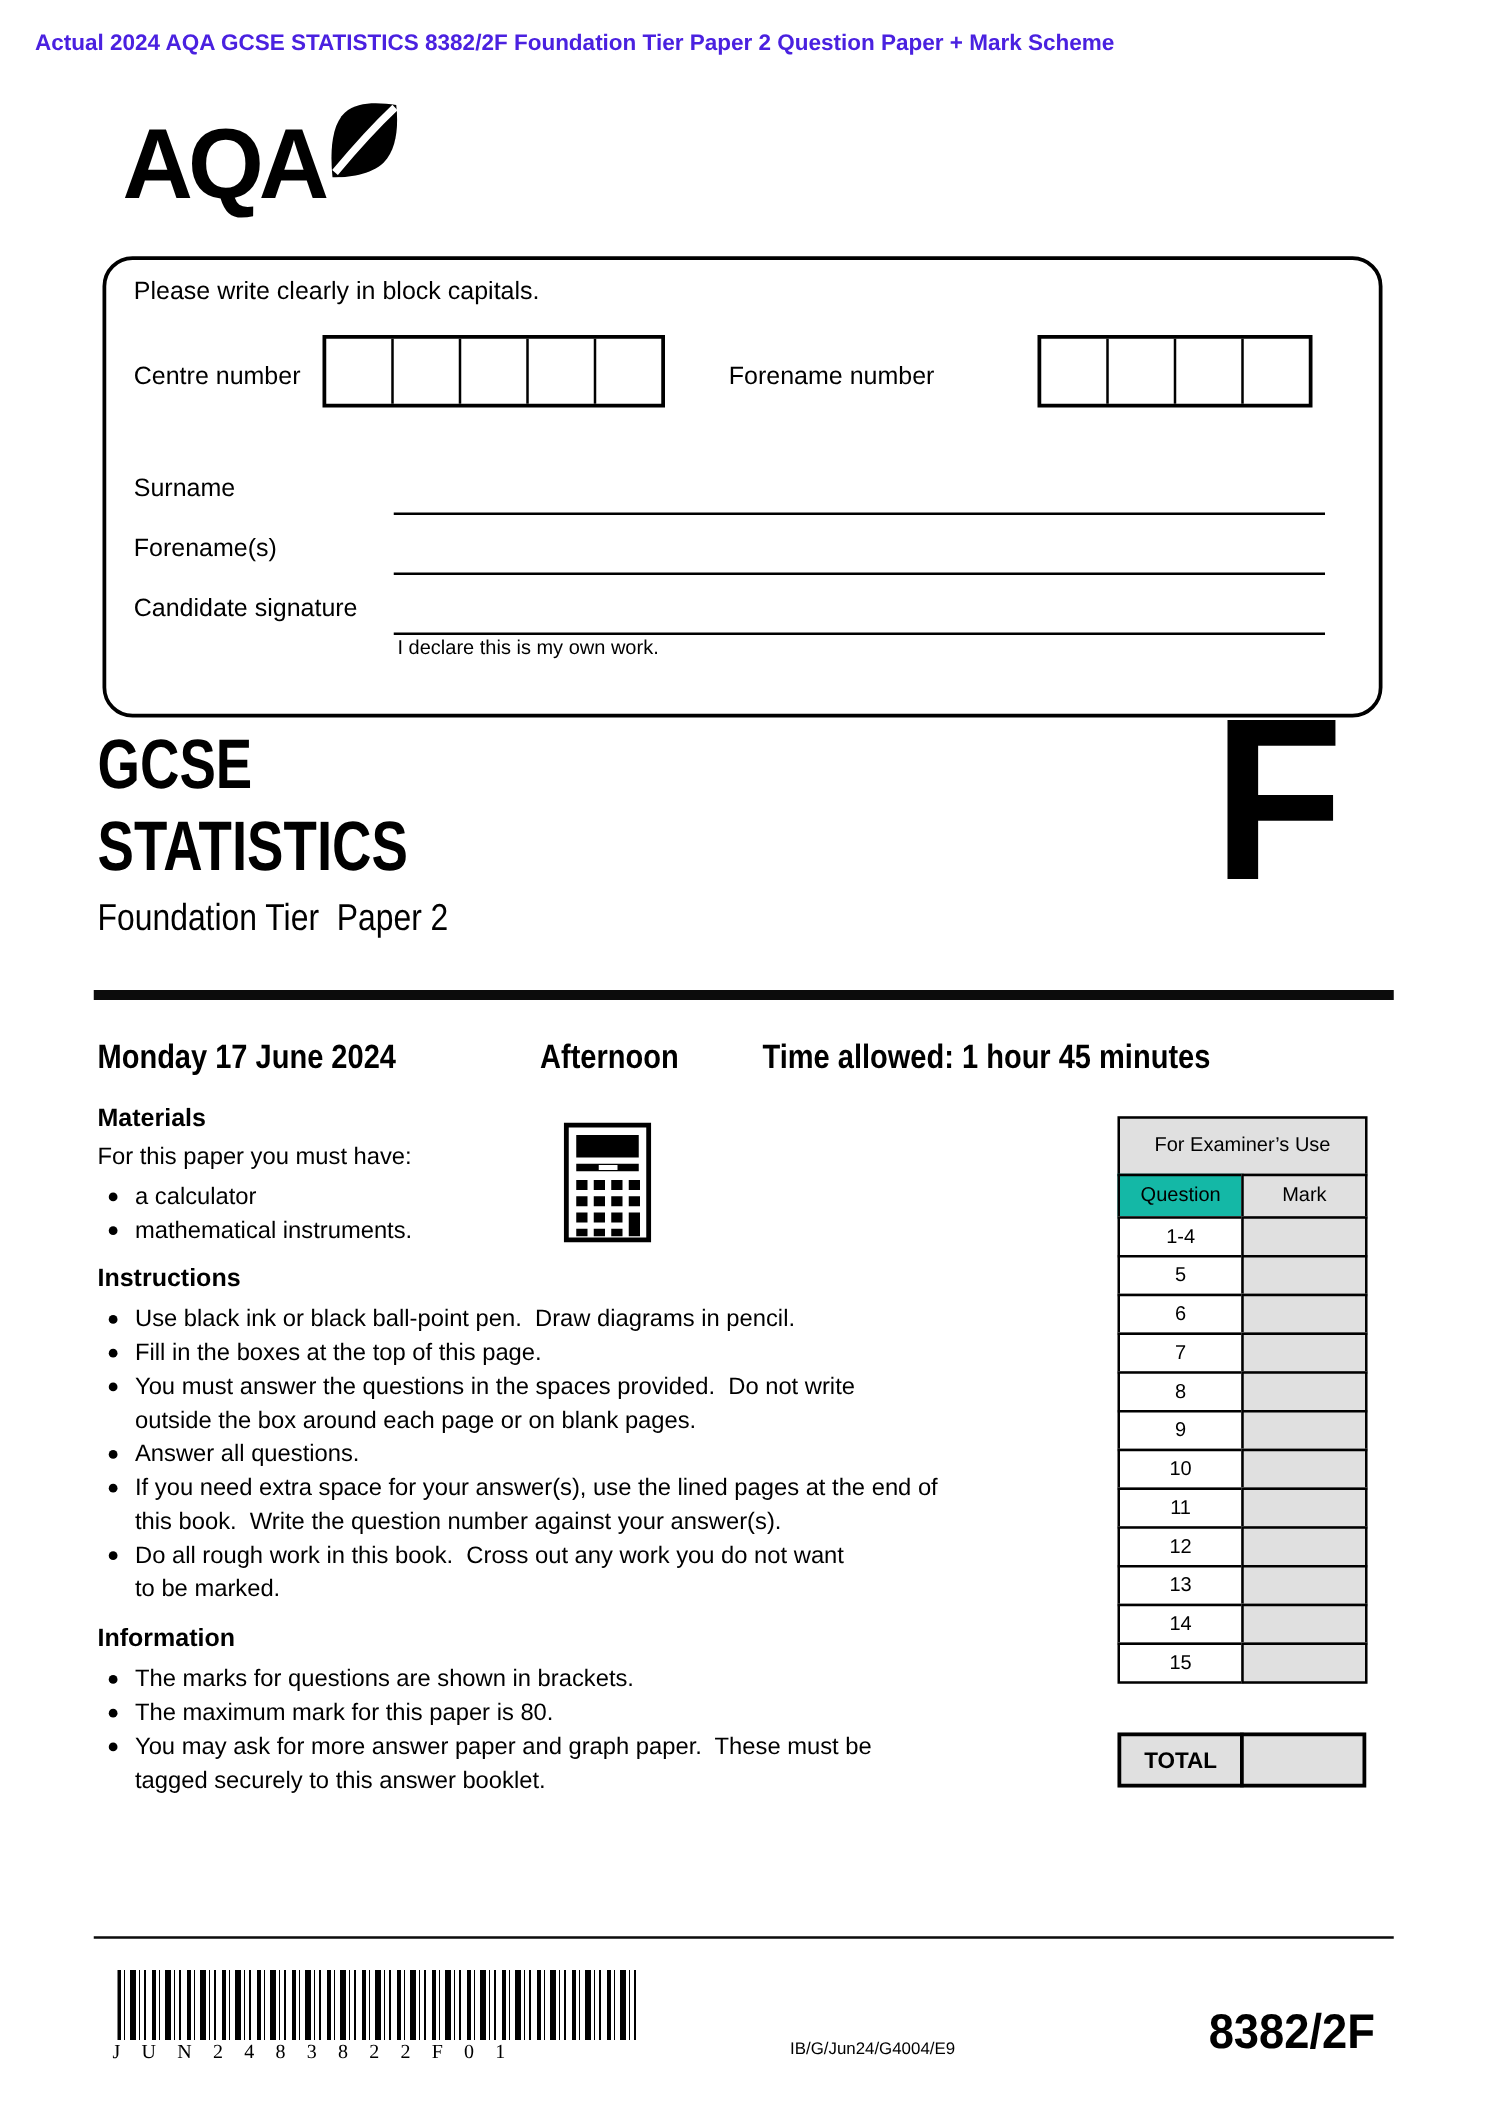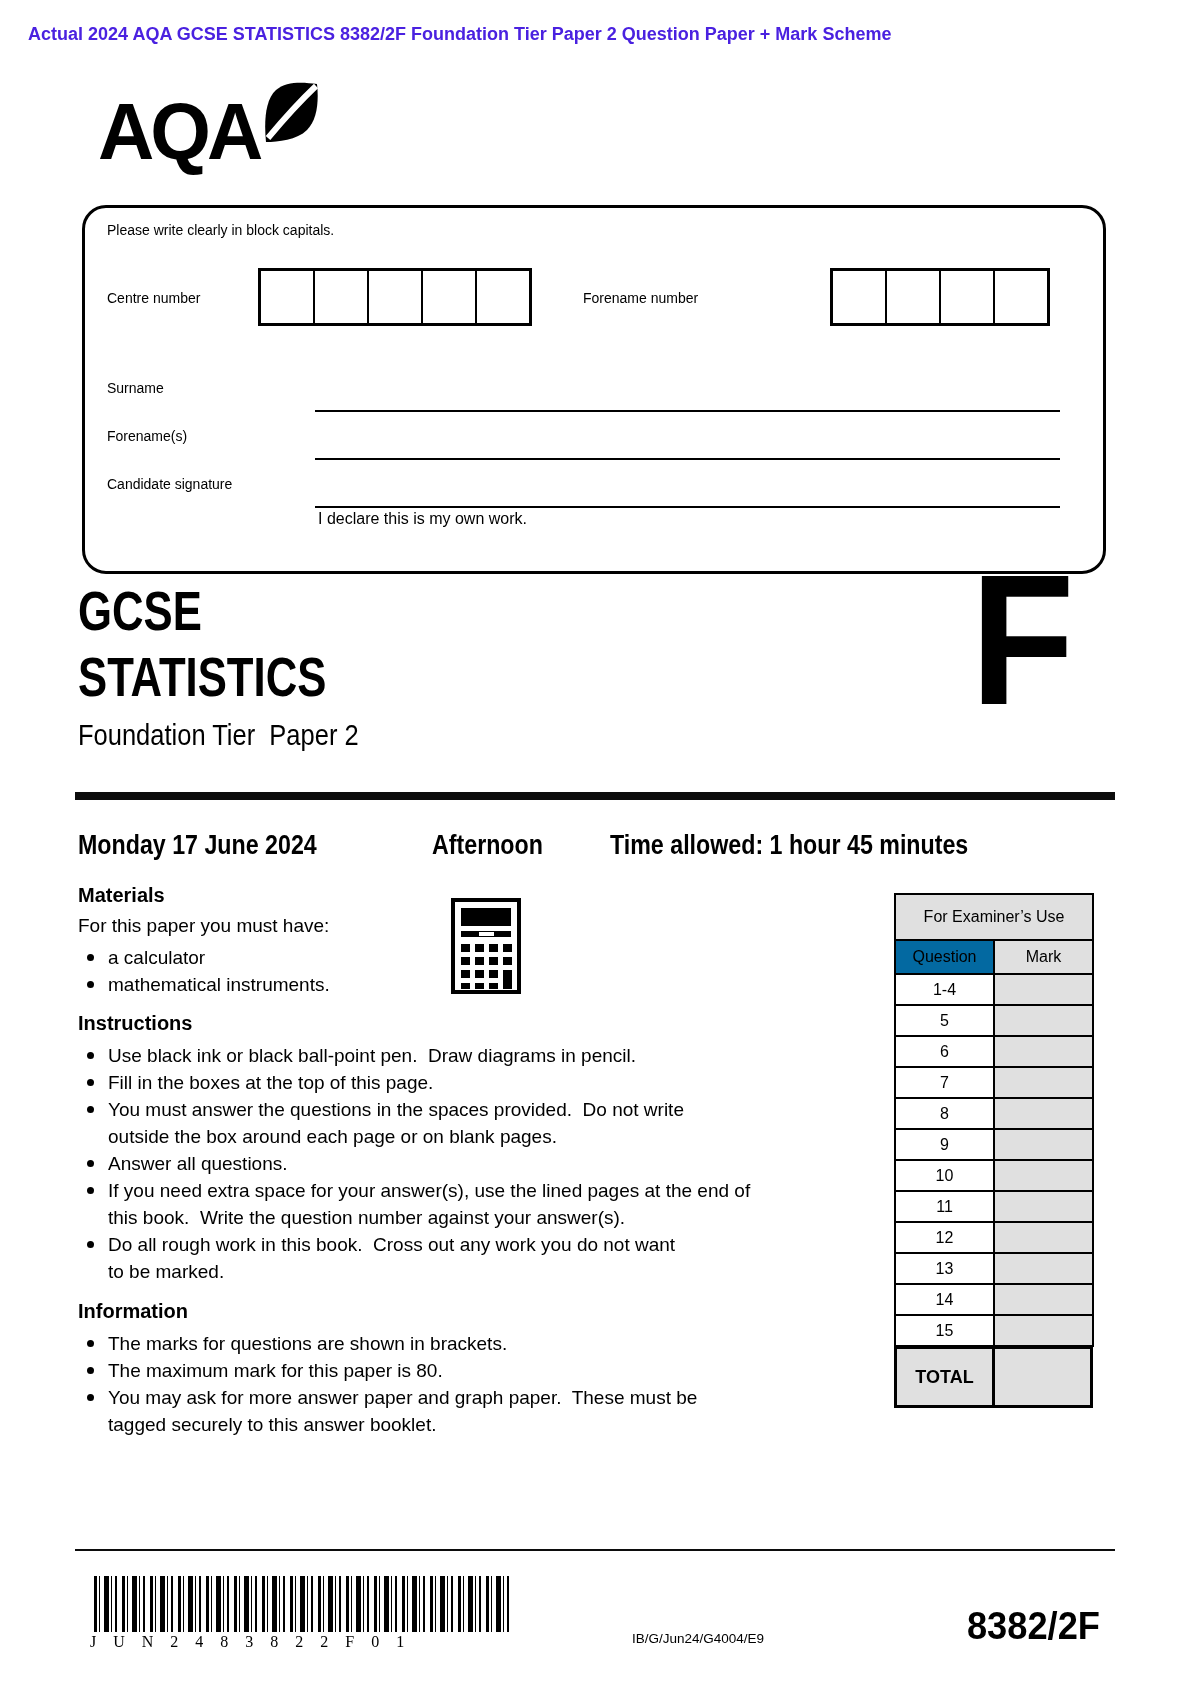--- a/index.html
+++ b/index.html
@@ -10,21 +10,21 @@
   
   .promo{left:28px;top:24px;font-size:18px;font-weight:bold;color:#4a21e0;white-space:pre;}
 
   
   .aqa-text{left:98px;top:86px;font-size:78px;font-weight:800;letter-spacing:-4px;
             transform:scaleY(1.02);color:#000;}
   .aqa-leaf{left:263px;top:82px;width:56px;height:60px;}
 
   
   .cand-box{left:82px;top:205px;width:1018px;height:363px;border:3px solid #000;border-radius:24px;}
-  .box-label{font-size:14px;color:#000;white-space:pre;}
+  .box-label{font-size:20px;color:#000;white-space:pre;}
   .cellgrid{display:flex;border:3px solid #000;background:#fff;}
   .cellgrid .cell{width:52px;height:52px;border-left:2px solid #000;}
   .cellgrid .cell:first-child{border-left:none;}
   .wline{height:2px;background:#000;}
   .declare{font-size:16px;}
 
   
   .gcse{left:78px;top:578px;font-size:56px;font-weight:700;transform:scaleX(0.78);transform-origin:left top;letter-spacing:0px;}
   .stats{left:78px;top:644px;font-size:56px;font-weight:700;transform:scaleX(0.78);transform-origin:left top;}
   .tier-letter{left:935px;top:548px;width:175px;font-size:185px;font-weight:700;line-height:1;text-align:center;transform:scaleX(0.92);transform-origin:center top;}
@@ -52,25 +52,25 @@
 
   
   .exam-table{left:894px;top:893px;width:200px;}
   .et-title{box-sizing:border-box;border:2px solid #000;background:#e0e0e0;height:48px;
             display:flex;align-items:center;justify-content:center;font-size:16px;}
   .et-hrow,.et-row{box-sizing:border-box;display:flex;margin-top:-2px;}
   .et-cell{box-sizing:border-box;border:2px solid #000;display:flex;align-items:center;justify-content:center;font-size:16px;}
   .et-q{width:101px;background:#fff;}
   .et-m{width:101px;margin-left:-2px;background:#e0e0e0;}
   .et-hrow .et-cell{height:36px;}
-  .et-hrow .et-q{background:#0369a1;}
+  .et-hrow .et-q{background:#14b8a6;}
   .et-hrow .et-m{background:#e0e0e0;}
   .et-row .et-cell{height:33px;}
   .et-total{box-sizing:border-box;display:flex;margin-top:-1px;}
-  .et-total .et-cell{height:62px;border-width:3px;background:#e0e0e0;}
+  .et-total .et-cell{height:44px;border-width:3px;background:#e0e0e0;margin-top:40px;}
   .et-total .et-q{font-weight:bold;font-size:18px;background:#e0e0e0;}
   .et-total .et-m{margin-left:-3px;}
 
   
   .barcode{left:94px;top:1576px;width:418px;height:56px;
      background:repeating-linear-gradient(90deg,#000 0 3px,#fff 3px 5px,#000 5px 6px,#fff 6px 10px,#000 10px 15px,#fff 15px 17px,#000 17px 18px,#fff 18px 21px,#000 21px 23px,#fff 23px 28px);}
   .barcode-text{left:90px;top:1633px;font-size:16px;font-family:Liberation Serif, serif;letter-spacing:17px;white-space:pre;}
   .footer-ref{left:632px;top:1631px;font-size:13.5px;font-weight:normal;}
   .paper-code{left:900px;top:1604px;width:200px;text-align:right;font-size:39px;font-weight:800;transform:scaleX(0.93);transform-origin:right top;}
 </style>

